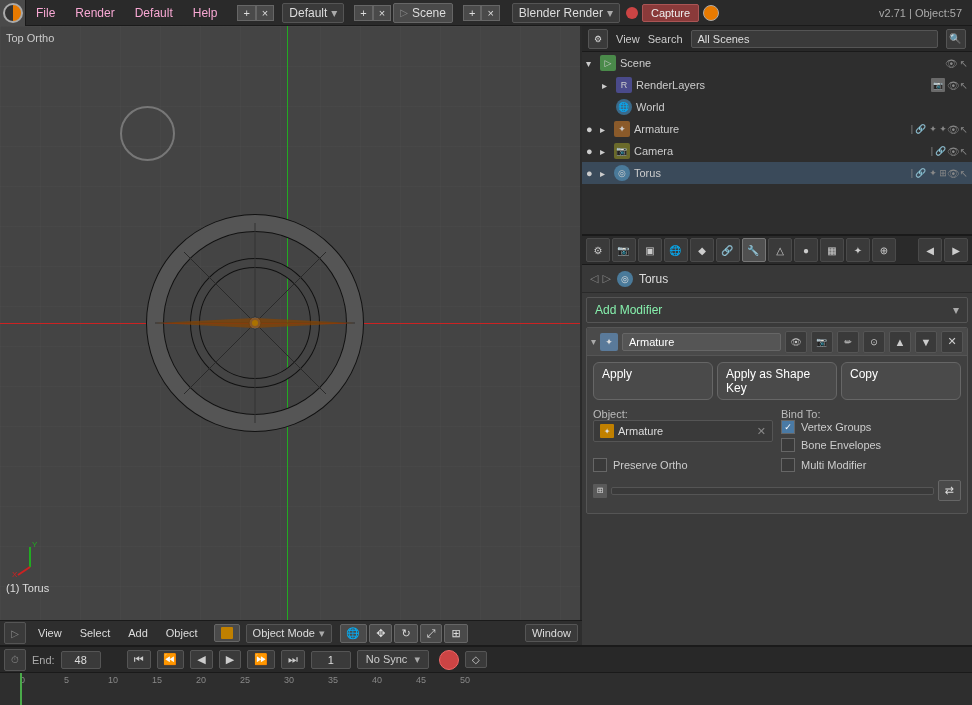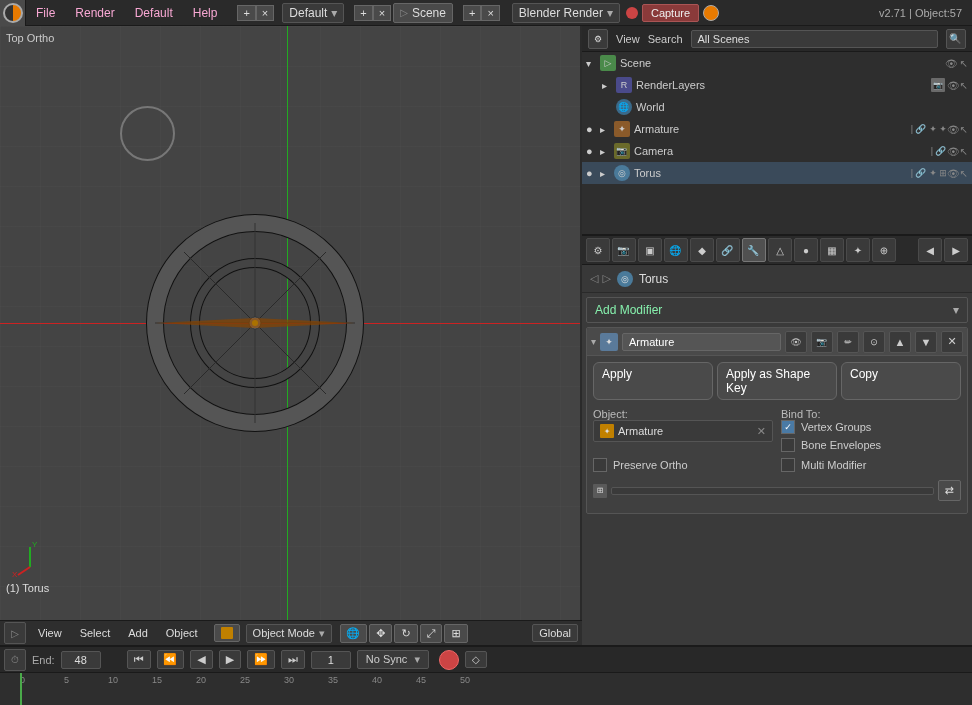--- a/index.html
+++ b/index.html
@@ -246,21 +246,21 @@
         <span style="color:#aaa;">▾</span>
       </div>
       <div style="display:flex;gap:2px;margin-left:2px;">
         <div class="btn">🌐</div>
         <div class="btn">✥</div>
         <div class="btn">↻</div>
         <div class="btn">⤢</div>
         <div class="btn">⊞</div>
       </div>
       <div class="mode-select" style="margin-left:auto;">
-        <span>Global</span>
+        <span>Window</span>
       </div>
     </div>
   </div>
 
   <div class="right-panel">
 
     <div class="outliner">
       <div class="outliner-header">
         <div class="btn-icon" style="font-size:9px;">⚙</div>
         <span style="font-size:11px;color:#ccc;">View</span>

